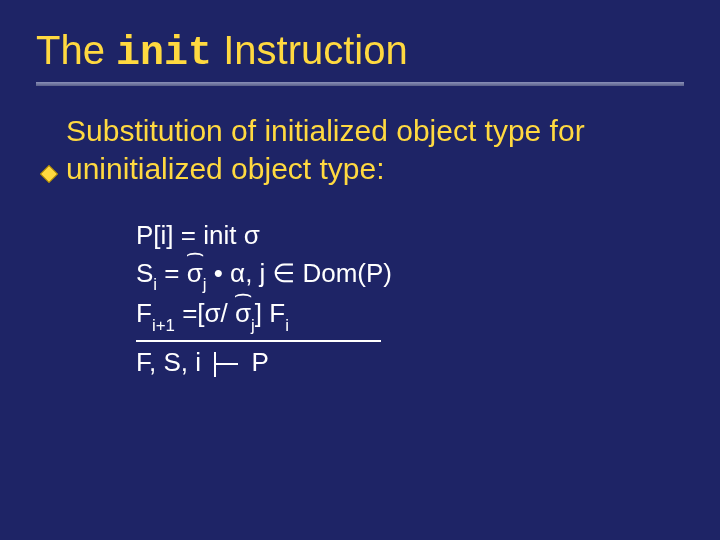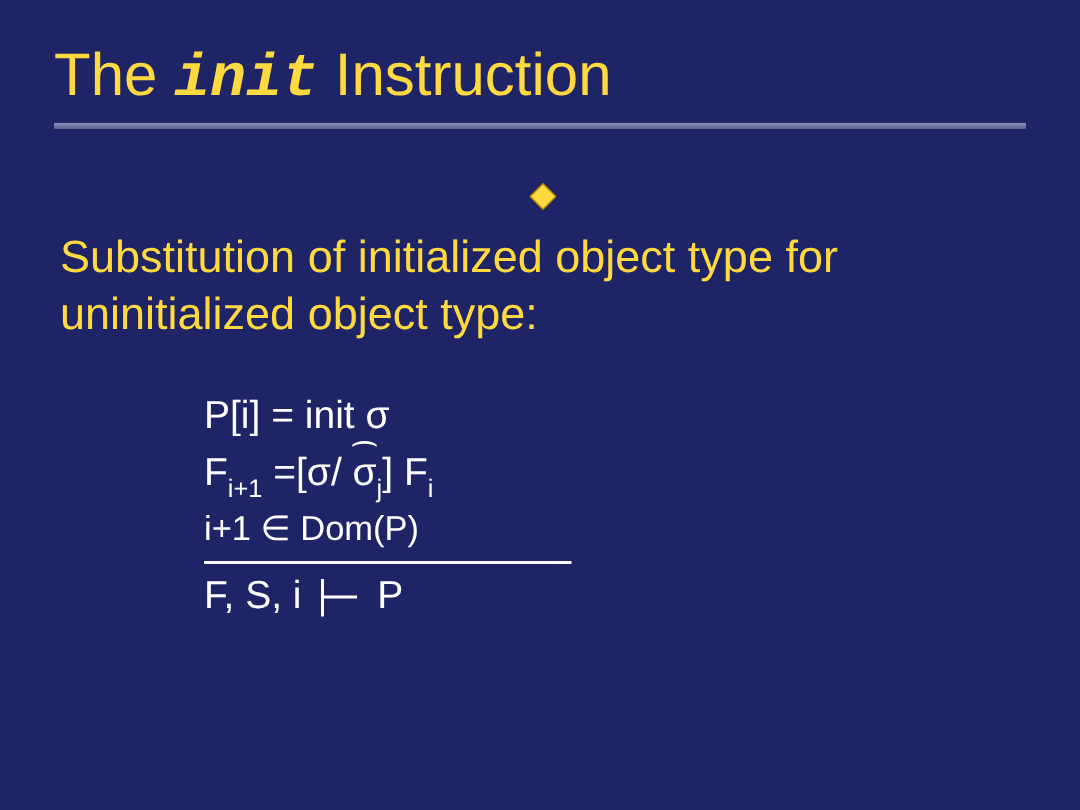--- a/index.html
+++ b/index.html
@@ -12,35 +12,33 @@
   }
   .title {
     font-size: 40px;
     font-weight: 400;
     color: #ffd940;
     margin-bottom: 6px;
   }
   .title .mono {
     font-family: "Courier New", Courier, monospace;
     font-weight: bold;
-    font-style: italic;
   }
   .hr {
     height: 4px;
     background: linear-gradient(#8a90b8, #5a608a);
     margin-bottom: 26px;
     width: 100%;
   }
   .bullet-row {
     display: flex;
-    align-items: center;
+    align-items: flex-end;
     gap: 8px;
     margin-bottom: 30px;
     padding-left: 4px;
-    flex-direction: column;
   }
   .bullet-icon {
     flex: 0 0 auto;
     margin-top: 10px;
   }
   .bullet-text {
     font-size: 30px;
     line-height: 1.25;
     color: #ffd940;
   }
@@ -114,22 +112,22 @@
     </svg>
   </span>
   <div class="bullet-text">Substitution of initialized object type for uninitialized object type:</div>
 </div>
 
 <div class="math-block">
   <div class="math-line">
     <span>P[i] = init σ</span>
   </div>
   <div class="math-line">
+    <span>S</span><span class="sub">i</span><span> = </span><span class="hat"><span>σ</span></span><span class="sub">j</span><span> • α,  j ∈ Dom(P)</span>
+  </div>
+  <div class="math-line">
     <span>F</span><span class="sub">i+1</span><span> =[σ/ </span><span class="hat"><span>σ</span></span><span class="sub">j</span><span>] F</span><span class="sub">i</span>
-  </div>
-  <div class="math-line" style="font-size:23px;">
-    <span>i+1 ∈ Dom(P)</span>
   </div>
   <hr class="rule-divider">
   <div class="math-line">
     <span>F, S, i </span><span class="turnstile"><span class="v"></span><span class="h"></span></span><span>  P</span>
   </div>
 </div>
 
 </body></html>

